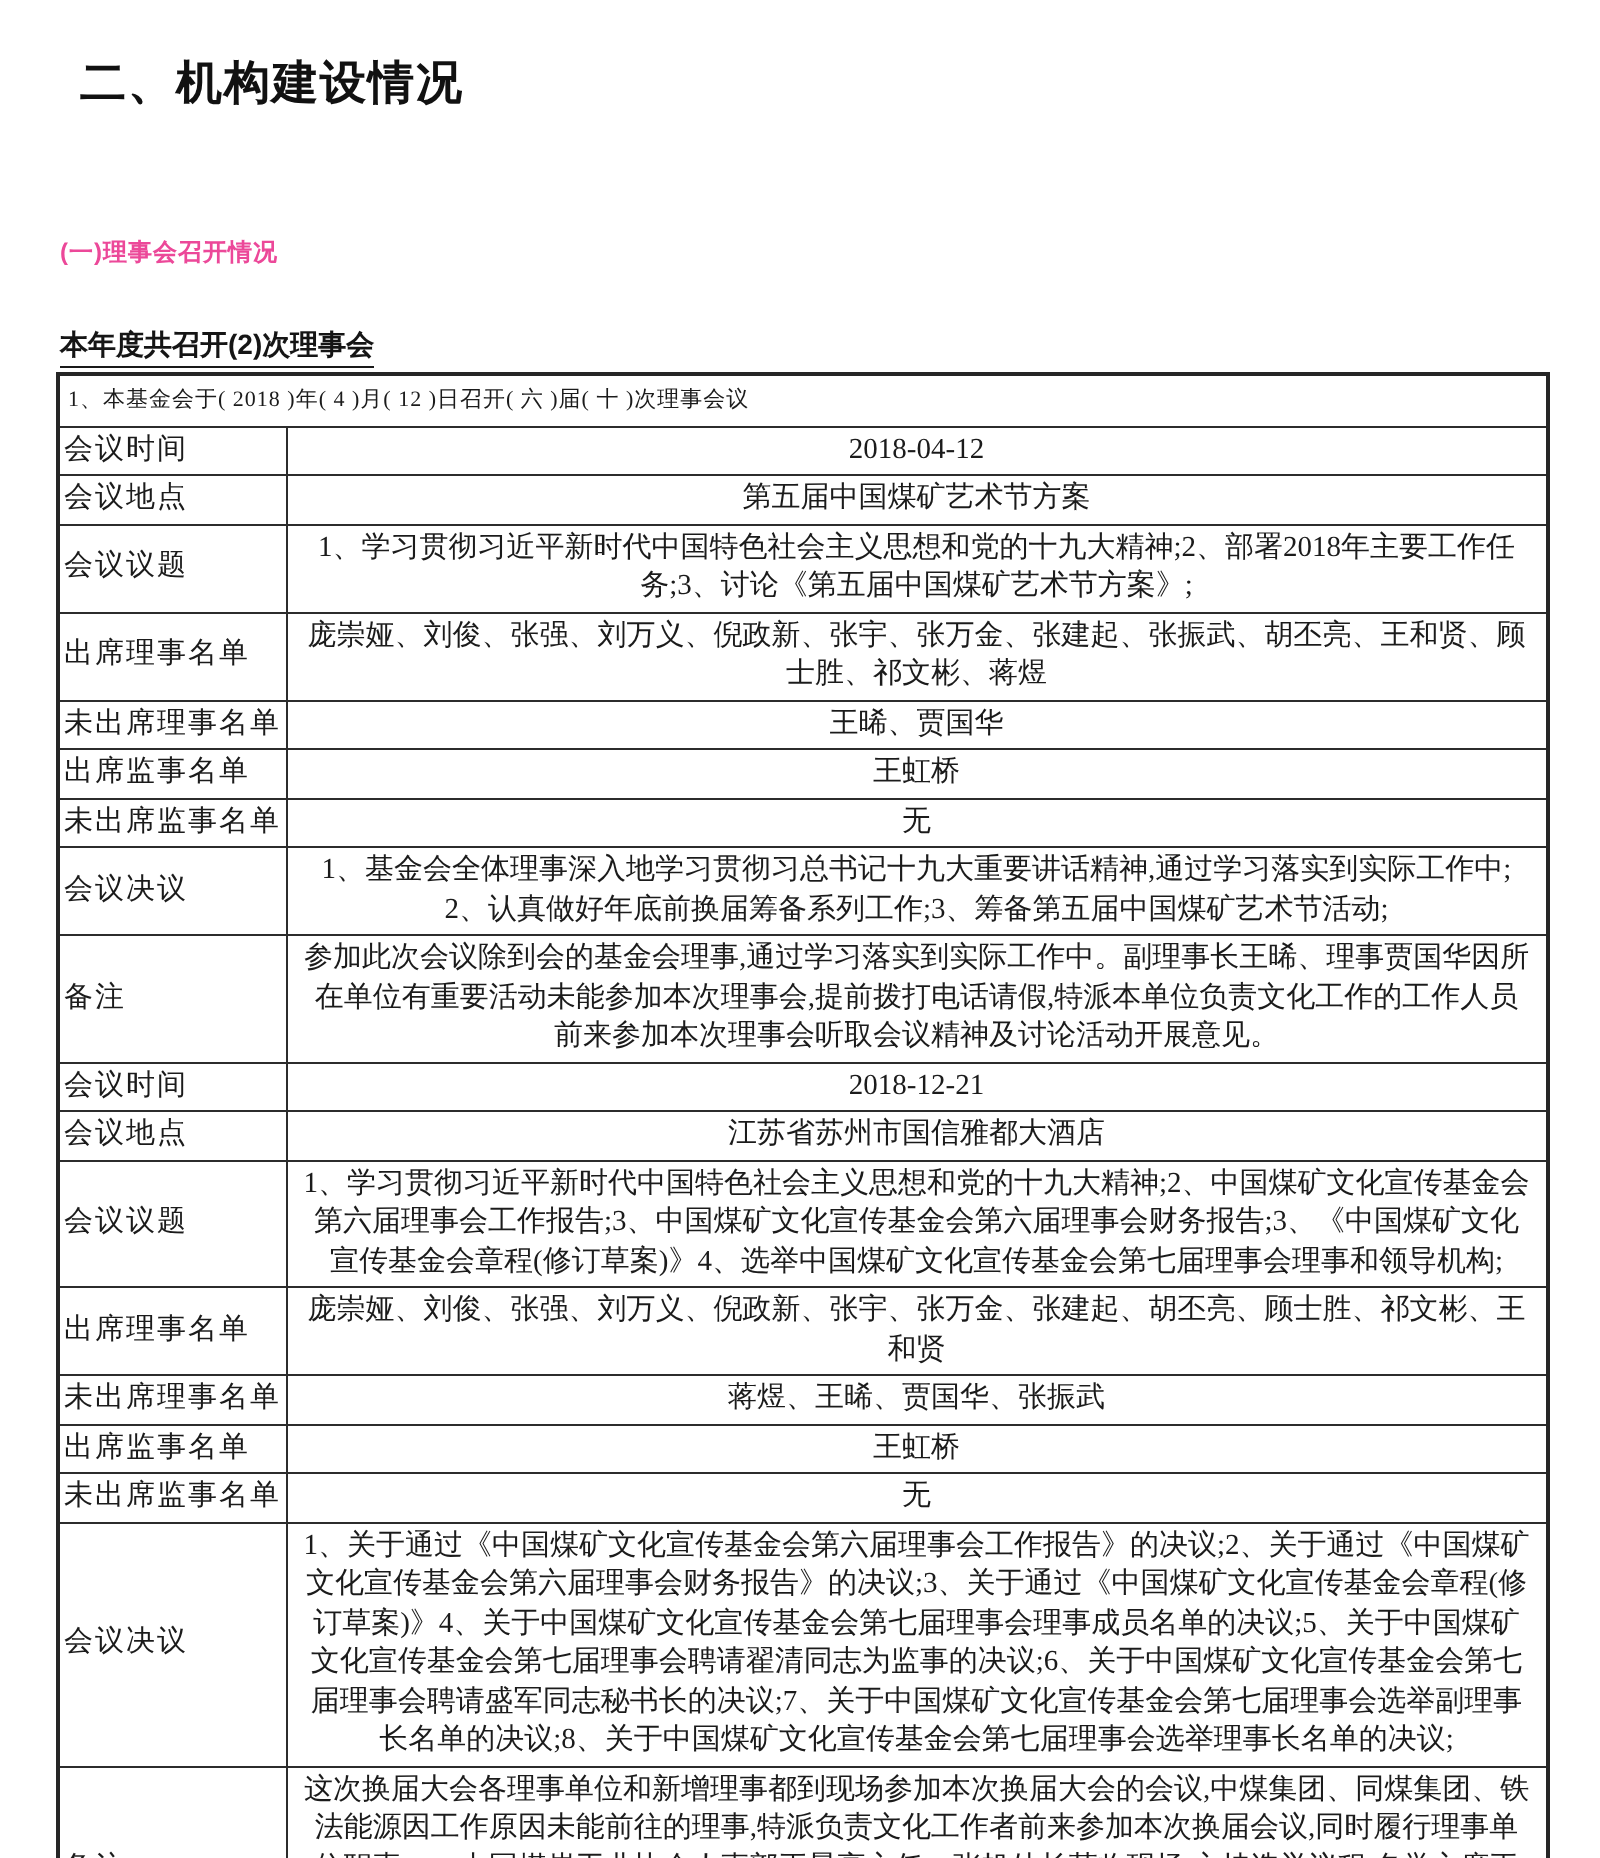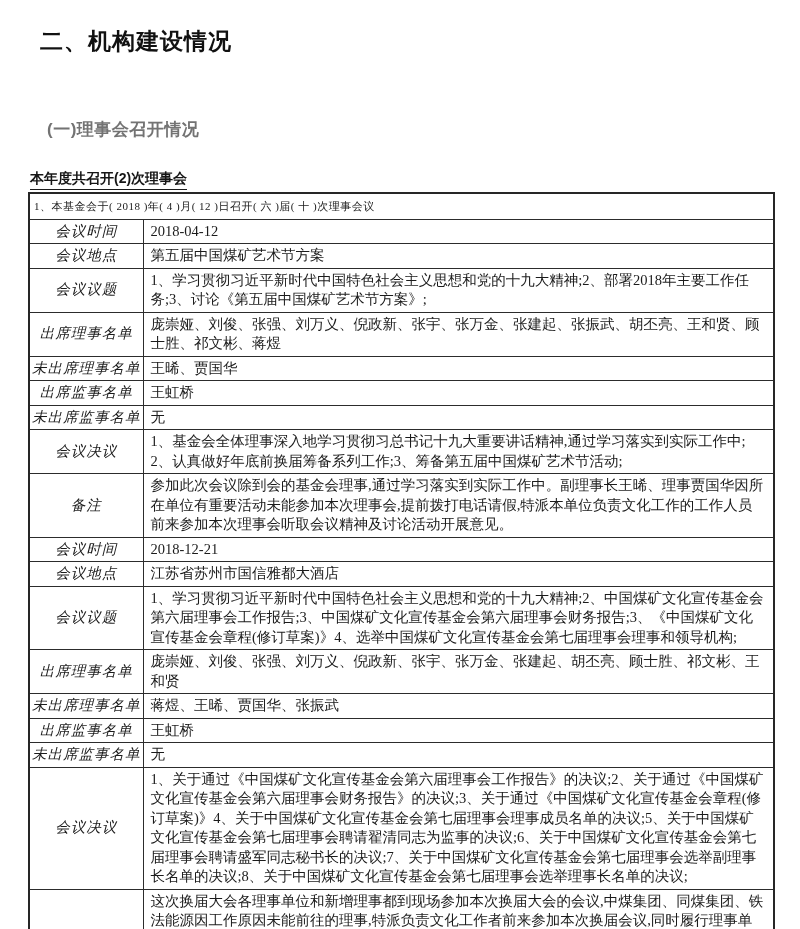--- a/index.html
+++ b/index.html
@@ -20,24 +20,24 @@
     font-family: "Liberation Sans", "DejaVu Sans", sans-serif;
     font-weight: bold;
     font-size: 23px;
     letter-spacing: 1px;
     margin: 10px;
     color: #111;
   }
   .sub-title {
     font-family: "Liberation Sans", "DejaVu Sans", sans-serif;
     font-weight: bold;
-    font-size: 17px;
+    font-size: 12px;
     letter-spacing: 0.5px;
-    margin: 61px 0 0 17px;
-    color: #737373;
+    margin: 61px 0 0 0;
+    color: #ec4899;
   }
   .summary-line {
     display: inline-block;
     font-family: "Liberation Sans", "DejaVu Sans", sans-serif;
     font-weight: bold;
     font-size: 14px;
     margin-top: 29px;
     padding-bottom: 1px;
     border-bottom: 1.5px solid #191919;
     color: #151515;
@@ -59,26 +59,25 @@
     vertical-align: middle;
     word-break: break-all;
   }
   td.mh {
     font-size: 11px;
     padding: 3px 4px 2px 4px;
     height: 23px;
     letter-spacing: 0.5px;
   }
   td.lbl {
-    text-align: center;
+    text-align: left;
     padding: 2px 2px;
     letter-spacing: 1px;
-    font-style: italic;
   }
-  td.val { text-align: left; }
+  td.val { text-align: center; }
   tr.r1 td { height: 24px; }
   tr.r2 td { height: 40px; }
   tr.r3 td { height: 58px; }
 </style>
 </head>
 <body>
 
 <div class="page">
 
   <h1 class="sec-title">二、机构建设情况</h1>

